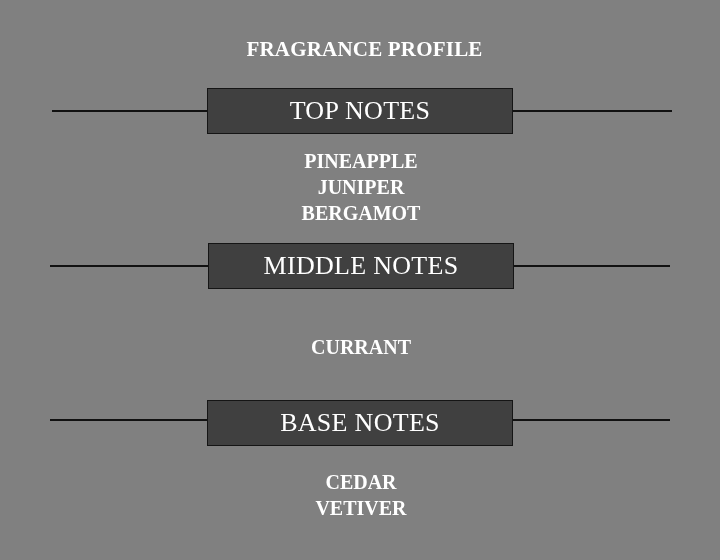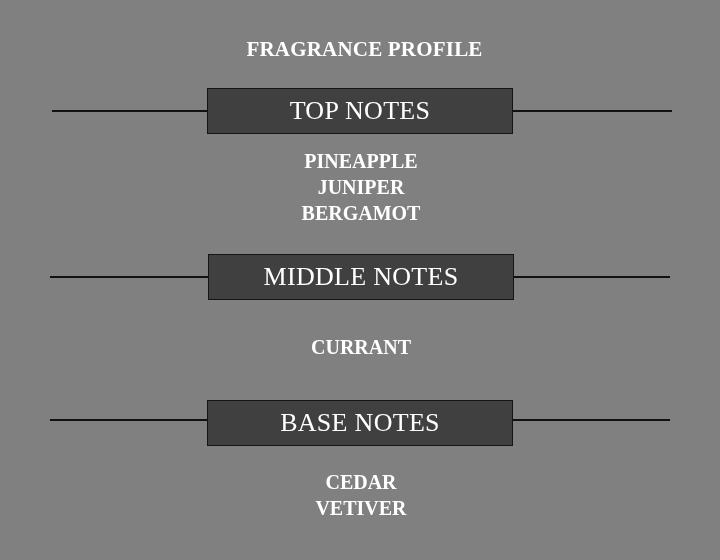--- a/index.html
+++ b/index.html
@@ -79,21 +79,21 @@
     <div class="box">
       <span>TOP NOTES</span>
     </div>
   </div>
   <div class="notes" style="top:148px;">
     <div>PINEAPPLE</div>
     <div>JUNIPER</div>
     <div>BERGAMOT</div>
   </div>
 
-  <div class="section" style="top:254px;">
+  <div class="section" style="top:243px;">
     <div class="rule" style="left:50px; width:158px; top:22px;"></div>
     <div class="rule" style="left:513px; width:157px; top:22px;"></div>
     <div class="box" style="left:208px;">
       <span>MIDDLE NOTES</span>
     </div>
   </div>
   <div class="notes" style="top:334px;">
     <div>CURRANT</div>
   </div>
 

